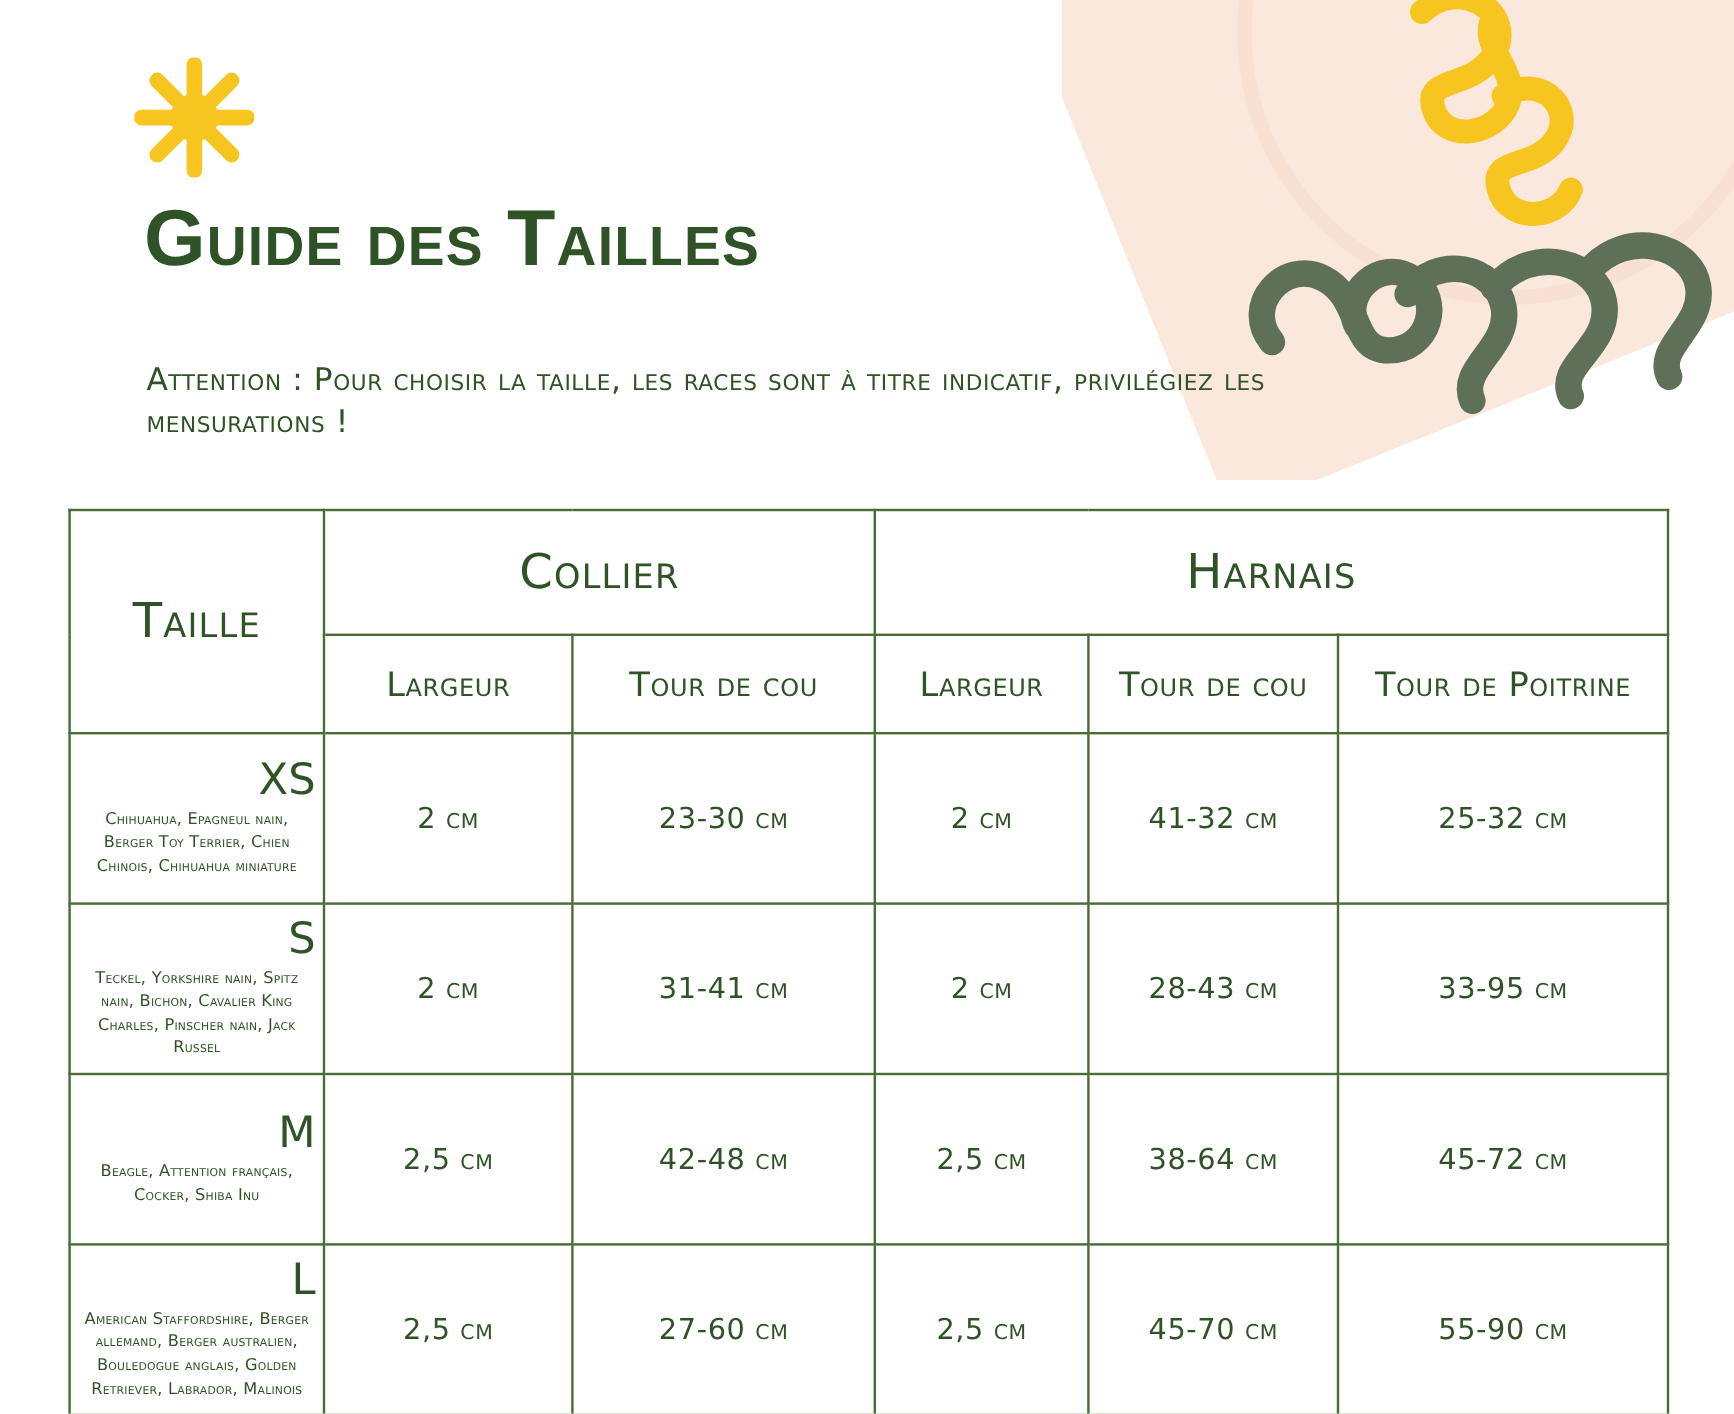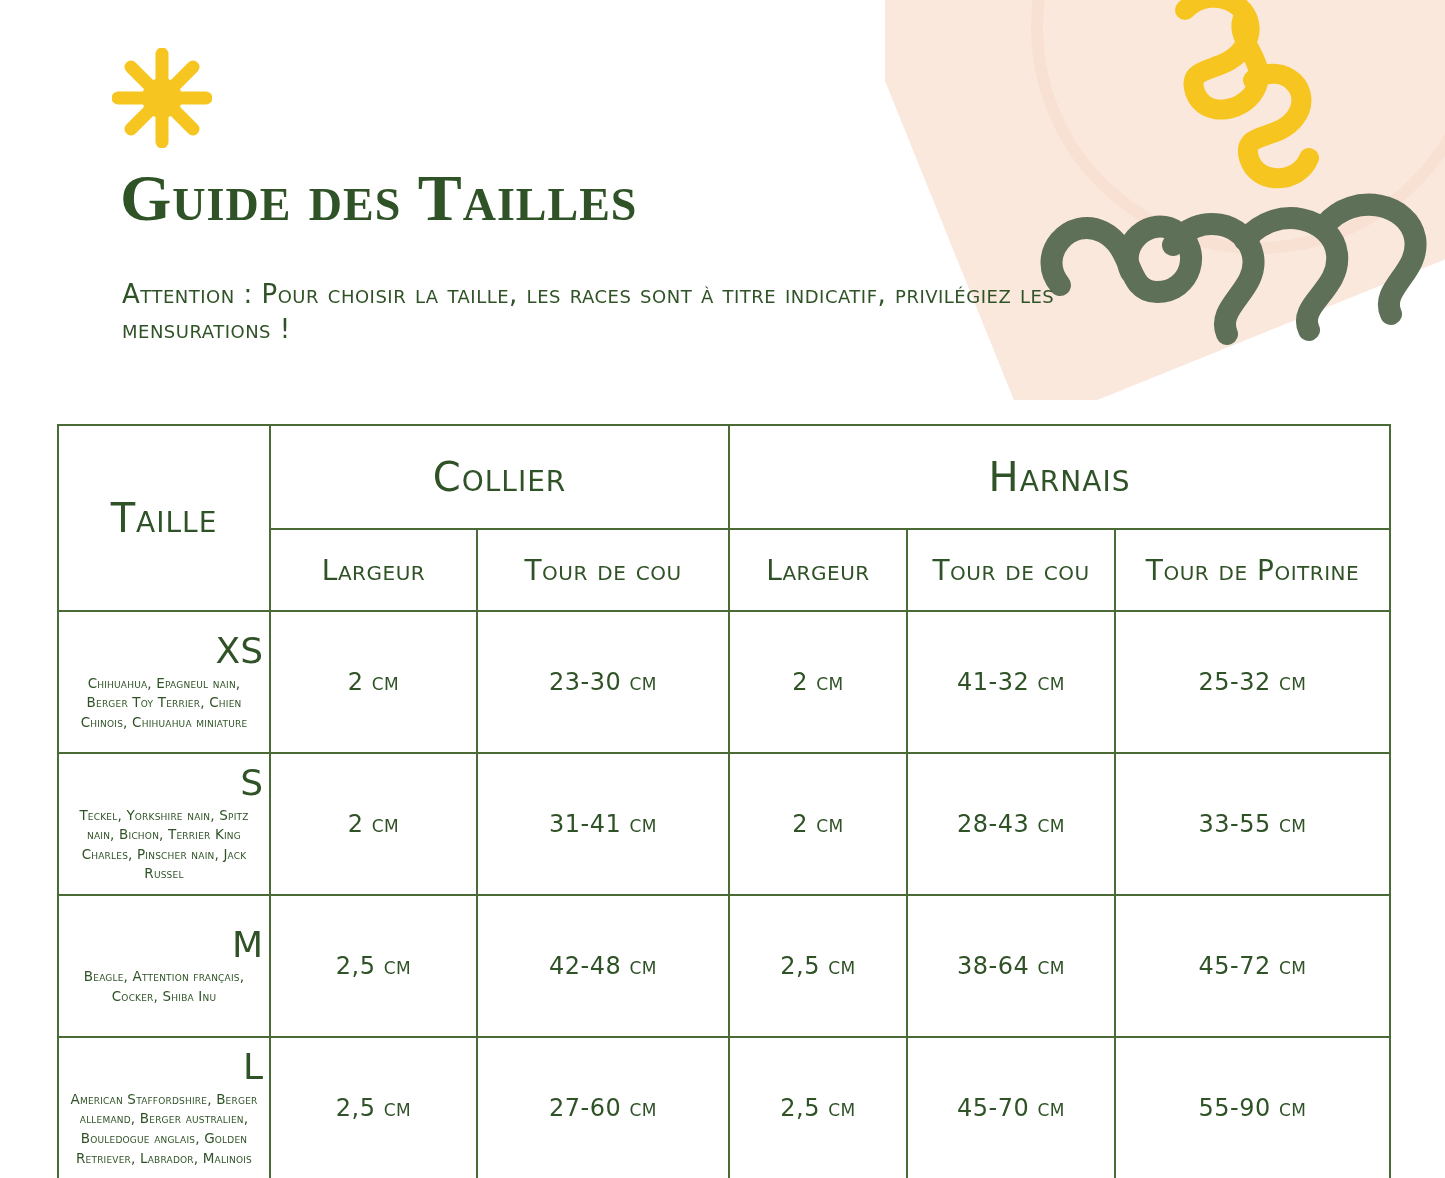--- a/index.html
+++ b/index.html
@@ -63,31 +63,31 @@
   
   .page {
     position: relative;
     z-index: 3;
     padding: 0;
   }
   .title {
     position: absolute;
     left: 120px;
     top: 160px;
-    font-family: Liberation Serif, serif;
+    font-family: Liberation Sans, sans-serif;
     font-size: 66px;
     font-weight: 700;
     font-variant: small-caps;
     letter-spacing: 1px;
     color: #2f5226;
   }
   .subtitle {
     position: absolute;
     left: 122px;
-    top: 277px;
+    top: 300px;
     width: 1000px;
     font-size: 26px;
     font-variant: small-caps;
     letter-spacing: .5px;
     line-height: 1.35;
     color: #2f5226;
   }
 
   
   table.sizes {
@@ -208,27 +208,27 @@
         </td>
         <td class="val-cell">2 cm</td>
         <td class="val-cell">23-30 cm</td>
         <td class="val-cell">2 cm</td>
         <td class="val-cell">41-32 cm</td>
         <td class="val-cell">25-32 cm</td>
       </tr>
       <tr>
         <td class="size-cell">
           <div class="size-letter">S</div>
-          <div class="size-breeds">Teckel, Yorkshire nain, Spitz nain, Bichon, Terrier King Charles, Pinscher nain, Jack Russel</div>
+          <div class="size-breeds">Teckel, Yorkshire nain, Spitz nain, Bichon, Cavalier King Charles, Pinscher nain, Jack Russel</div>
         </td>
         <td class="val-cell">2 cm</td>
         <td class="val-cell">31-41 cm</td>
         <td class="val-cell">2 cm</td>
         <td class="val-cell">28-43 cm</td>
-        <td class="val-cell">33-55 cm</td>
+        <td class="val-cell">33-95 cm</td>
       </tr>
       <tr>
         <td class="size-cell">
           <div class="size-letter">M</div>
           <div class="size-breeds">Beagle, Attention français, Cocker, Shiba Inu</div>
         </td>
         <td class="val-cell">2,5 cm</td>
         <td class="val-cell">42-48 cm</td>
         <td class="val-cell">2,5 cm</td>
         <td class="val-cell">38-64 cm</td>

